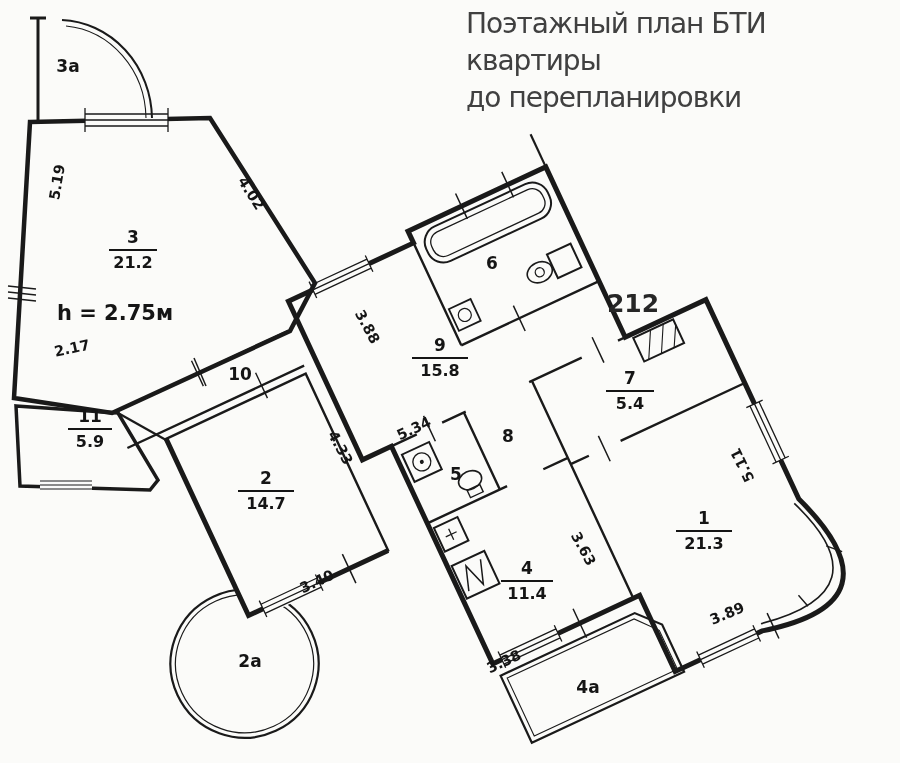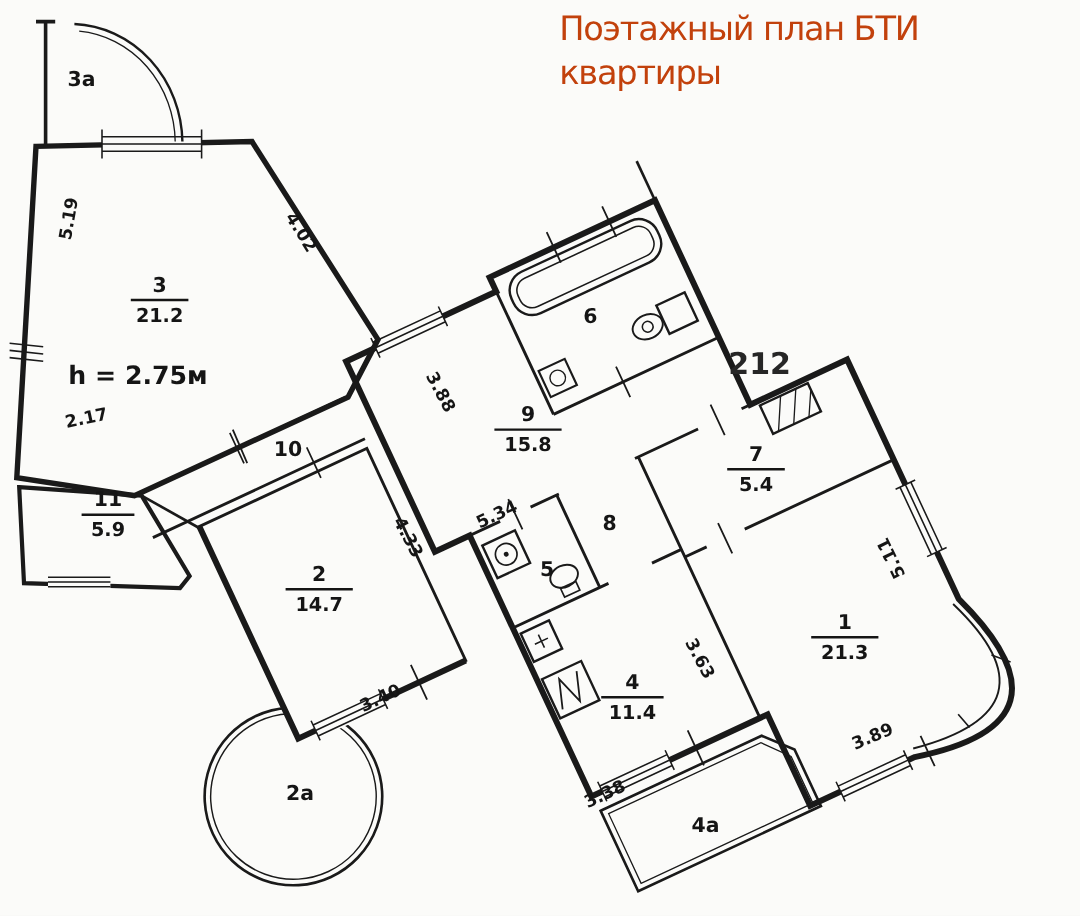--- a/index.html
+++ b/index.html
@@ -1,20 +1,20 @@
 <!DOCTYPE html>
 <html><head>
 <meta charset="utf-8">
 <style>
   html,body{margin:0;padding:0;}
   body{width:900px;height:763px;background:#f6f6f4;overflow:hidden;
        font-family:"DejaVu Sans", sans-serif;}
   .stage{position:relative;width:900px;height:763px;background:#fbfbf9;}
   .title-block{position:absolute;left:466px;top:6px;width:430px;
-       color:#c2410c;font-size:28px;line-height:1.32;letter-spacing:-1px;
+       color:#404040;font-size:28px;line-height:1.32;letter-spacing:-1px;
        font-weight:500;}
   svg text{font-family:"DejaVu Sans", sans-serif;fill:#151515;}
   .rmnum{font-size:17px;font-weight:bold;}
   .rmarea{font-size:16px;font-weight:bold;}
   .single{font-size:17px;font-weight:bold;}
   .dim{font-size:14.5px;font-weight:bold;}
   .apt{font-size:25px;font-weight:600;fill:#262626;}
   .hnote{font-size:21px;font-weight:bold;}
   .ink{stroke:#1a1a1a;fill:none;}
   .paperfill{fill:#fbfbf9;}
@@ -223,14 +223,15 @@
     <text class="dim" text-anchor="middle" transform="rotate(-25 319 586)" x="319" y="586">3.40</text>
     <text class="dim" text-anchor="middle" transform="rotate(62 579 551)" x="579" y="551">3.63</text>
     <text class="dim" text-anchor="middle" transform="rotate(-25 506 666)" x="506" y="666">3.38</text>
     <text class="dim" text-anchor="middle" transform="rotate(244 747 463)" x="747" y="463">5.11</text>
     <text class="dim" text-anchor="middle" transform="rotate(-23 729 618)" x="729" y="618">3.89</text>
   </svg>
 
   
   <div class="title-block">
     <div>Поэтажный план БТИ квартиры</div>
+    <div>до перепланировки</div>
   </div>
 </div>
 
 </body></html>

